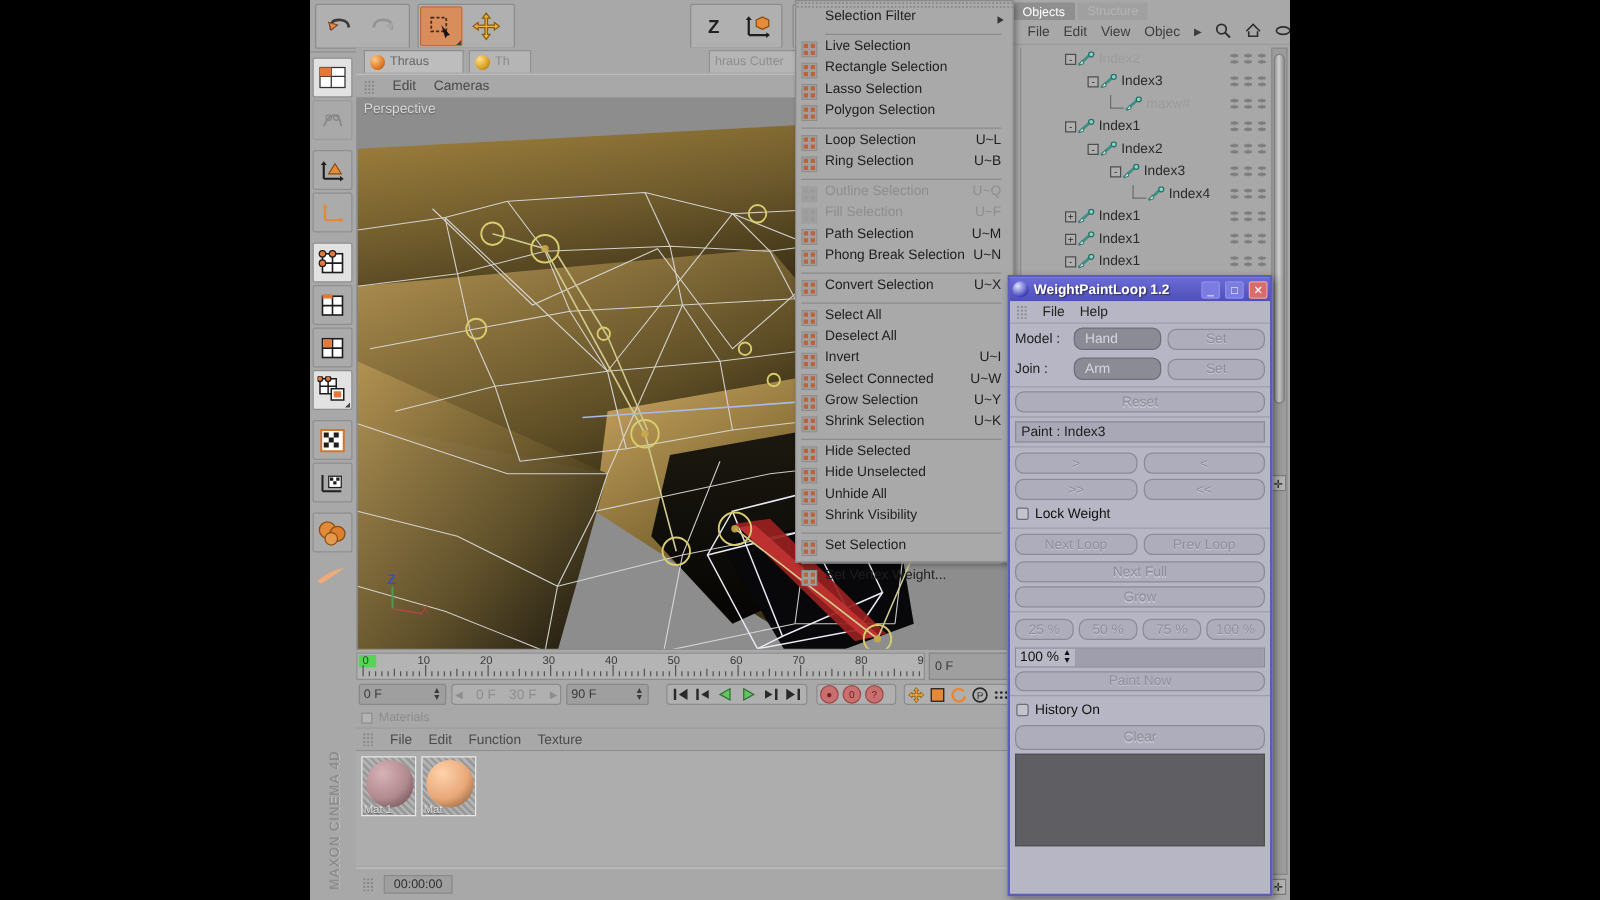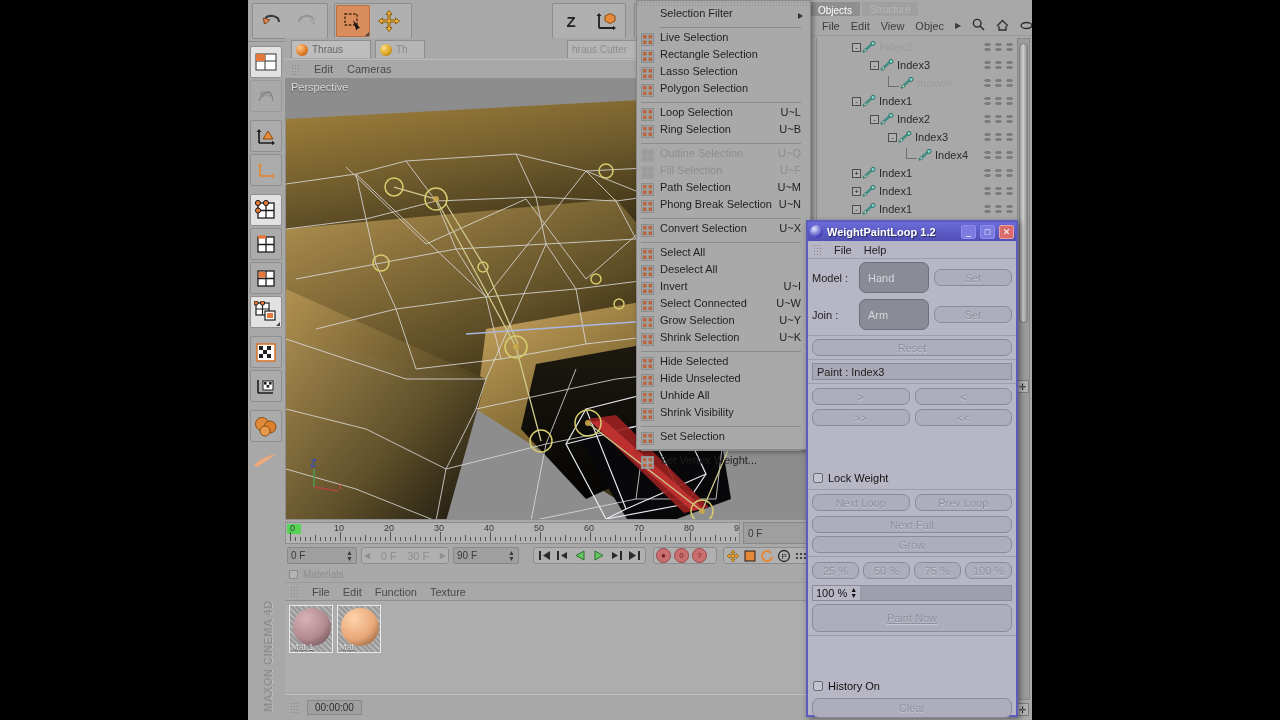--- a/index.html
+++ b/index.html
@@ -174,34 +174,34 @@
   #wpltitle .tt{ color:#fff; font-weight:bold; font-size:11px; flex:1;
      text-shadow:1px 1px 1px rgba(0,0,0,.5); }
   .wbx{ width:15px; height:14px; border:1px solid #8d8df0; border-radius:2px;
      display:flex; align-items:center; justify-content:center; font-size:9px;
      color:#fff; background:#7b7be0; }
   .wbx.cl{ background:#d96b6b; border-color:#f0a0a0; }
   #wplmenu{ height:18px; background:#b6b6c4; display:flex; align-items:center; gap:12px;
      padding-left:5px; font-size:11px; color:#222; border-bottom:1px solid #9d9dae; }
   .wrow{ display:flex; align-items:center; padding:3px 4px; gap:5px; }
   .wlab{ font-size:11px; color:#1e1e1e; width:42px; }
-  .wfield{ flex:1; height:31px; background:#8b8b95; border:1px solid #6e6e7a;
+  .wfield{ flex:1; height:18px; background:#8b8b95; border:1px solid #6e6e7a;
      border-radius:7px; display:flex; align-items:center; padding-left:8px;
      font-size:11px; color:#d6d6de; }
   .wbtn{ height:17px; background:#adadbb; border:1px solid #8a8a99; border-radius:7px;
      display:flex; align-items:center; justify-content:center; font-size:11px;
      color:#8e8e9c; text-shadow:0 1px 0 #c9c9d4; }
   .wbtn.wide{ margin:3px 4px; }
   #wplpaint{ margin:3px 4px; height:17px; background:#a8a8b6; border:1px solid #8a8a99;
      display:flex; align-items:center; padding-left:4px; font-size:11px; color:#1e1e1e; }
   .wgrid2{ display:flex; gap:5px; padding:2px 4px; }
   .wgrid2 .wbtn{ flex:1; }
   .wgrid4{ display:flex; gap:4px; padding:3px 4px; }
   .wgrid4 .wbtn{ flex:1; }
-  .wchk{ display:flex; align-items:center; gap:5px; padding:3px 5px; font-size:11px; color:#111;margin-top:41px; }
+  .wchk{ display:flex; align-items:center; gap:5px; padding:3px 5px; font-size:11px; color:#111; }
   .wchkbox{ width:10px; height:10px; background:#c3c3ce; border:1px solid #6e6e7a;
      border-radius:2px; }
   #wplspin{ margin:3px 4px; height:16px; background:#b6b6c4; border:1px solid #8a8a99;
      display:flex; align-items:center; }
   #wplspinval{ background:#b9b9c6; padding:0 3px; font-size:11px; color:#111;
      display:flex; align-items:center; gap:3px; border-right:1px solid #9a9aa8; height:100%; }
   #wplspinbar{ flex:1; height:100%; background:#9e9eac; }
   #wpllist{ margin:3px 4px; height:74px; background:#5f5f63; border:1px solid #4e4e56; }
   .wsep{ height:1px; background:#9d9dae; margin:2px 0; }
   .arrowspin{ display:inline-block; font-size:7px; line-height:6px; }
@@ -1331,21 +1331,21 @@
       <span class="wbtn">75 %</span>
       <span class="wbtn">100 %</span>
     </div>
     <div id="wplspin">
       <span id="wplspinval">
         <span>100 %</span>
         <span class="arrowspin">▲<br>▼</span>
       </span>
       <span id="wplspinbar"></span>
     </div>
-    <div class="wbtn wide" style="height:28px;text-decoration:underline;">Paint Now</div>
+    <div class="wbtn wide" style="height:16px;">Paint Now</div>
     <div class="wsep"></div>
     <div class="wchk">
       <span class="wchkbox"></span>
       <span>History On</span>
     </div>
     <div class="wbtn wide" style="height:20px;">Clear</div>
     <div id="wpllist"></div>
   </div>
 
 </div>

